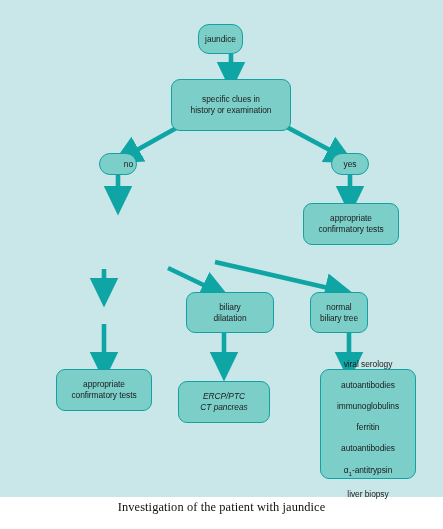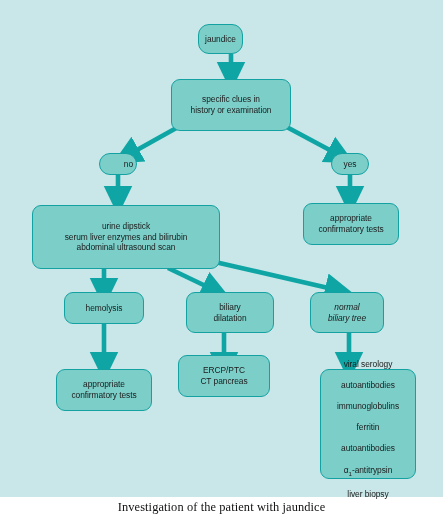--- a/index.html
+++ b/index.html
@@ -117,46 +117,38 @@
 
   <div class="node pill" style="left:331px; top:153px; width:38px; height:22px;">
     <span class="txt">yes</span>
   </div>
 
   <div class="node" style="left:303px; top:203px; width:96px; height:42px;">
     <span class="txt">appropriate
 confirmatory tests</span>
   </div>
 
-  <div class="node" style="left:32px; top:205px; width:188px; height:64px;">
-    <span class="txt">urine dipstick
-serum liver enzymes and bilirubin
-abdominal ultrasound scan</span>
-  </div>
 
-  <div class="node" style="left:64px; top:292px; width:80px; height:32px;">
-    <span class="txt">hemolysis</span>
-  </div>
 
   <div class="node" style="left:186px; top:292px; width:88px; height:41px;">
     <span class="txt">biliary
 dilatation</span>
   </div>
 
-  <div class="node" style="left:310px; top:292px; width:74px; height:41px;font-style:italic;">
+  <div class="node" style="left:310px; top:292px; width:58px; height:41px;">
     <span class="txt">normal
 biliary tree</span>
   </div>
 
   <div class="node" style="left:56px; top:369px; width:96px; height:42px;">
     <span class="txt">appropriate
 confirmatory tests</span>
   </div>
 
-  <div class="node" style="left:178px; top:355px; width:92px; height:42px;">
+  <div class="node" style="left:178px; top:381px; width:92px; height:42px;font-style:italic;">
     <span class="txt">ERCP/PTC
 CT pancreas</span>
   </div>
 
   <div class="node" style="left:301px; top:369px; width:96px; height:110px;margin-left:19px;">
     <span class="txt">
       <span>viral serology</span><br>
       <span>autoantibodies</span><br>
       <span>immunoglobulins</span><br>
       <span>ferritin</span><br>

